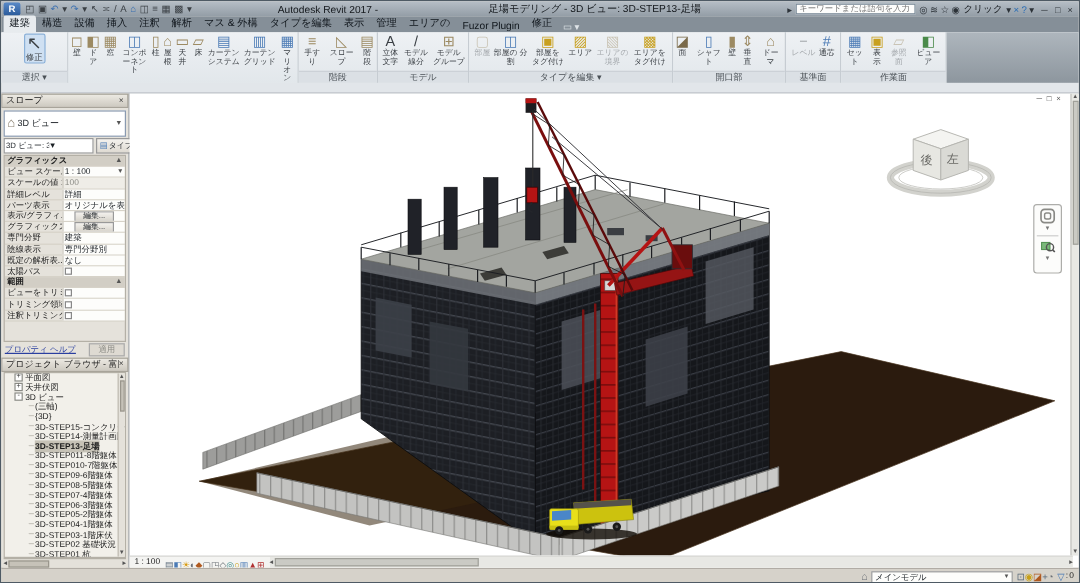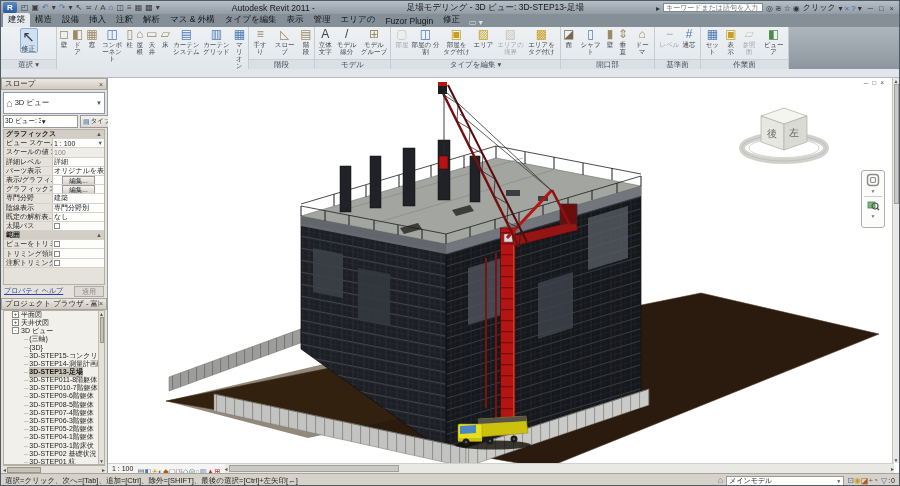--- a/index.html
+++ b/index.html
@@ -131,21 +131,21 @@
         <span class="icn qat-i">/</span>
         <span class="icn qat-i">A</span>
         <span class="icn qat-i" style="color: rgb(58, 111, 176);">⌂</span>
         <span class="icn qat-i">◫</span>
         <span class="icn qat-i">≡</span>
         <span class="icn qat-i">▦</span>
         <span class="icn qat-i">▩</span>
         <span class="icn qat-i">▾</span>
       </div>
     <div class="t-mid">
-      <span>Autodesk Revit 2011 -</span>
+      <span>Autodesk Revit 2017 -</span>
       <span class="redact"></span>
       <span>足場モデリング - 3D ビュー: 3D-STEP13-足場</span>
     </div>
     <div class="t-right">
       <span><span class="icn tb-i">▸</span></span>
       <input class="search" placeholder="キーワードまたは語句を入力" style="">
       <span><span class="icn tb-i">◎</span><span class="icn tb-i">≋</span><span class="icn tb-i">☆</span><span class="icn tb-i">◉</span></span>
       <span class="signin-lbl">クリック</span>
       <span><span class="icn tb-i">▾</span><span class="icn tb-i" style="color: rgb(42, 109, 181);">×</span><span class="icn tb-i" style="color: rgb(42, 109, 181);">?</span><span class="icn tb-i">▾</span></span>
       <span><span class="icn win-i">─</span><span class="icn win-i">□</span><span class="icn win-i">×</span></span>
@@ -727,21 +727,20 @@
           <span>◂</span>
           <span class="thumb"></span>
           <span class="sp"></span>
           <span>▸</span>
         </div>
       </div>
     </div>
   </div>
 
   <div class="statusbar">
-    <span class="hint">選択=クリック、次へ=[Tab]、追加=[Ctrl]、除外=[SHIFT]、最後の選択=[Ctrl]+左矢印[←]</span>
     <span class="fill"></span>
     <span class="icn" style="font-size:9px;color:#6a6f75;">⌂</span>
     <div class="sbsel">
       <span>メインモデル</span>
       <i>▼</i>
     </div>
     <span><span class="icn sb-i" style="color: rgb(90, 106, 122);">⊡</span><span class="icn sb-i" style="color: rgb(200, 160, 24);">◉</span><span class="icn sb-i" style="color: rgb(176, 90, 32);">◪</span><span class="icn sb-i" style="color: rgb(90, 106, 122);">+</span><span class="icn sb-i" style="color: rgb(106, 111, 117);">◔</span></span>
     <div class="filterwrap">
       <span class="icn" style="color:#4a7ab5;font-size:8px;">▽</span>
       <span>:</span>

